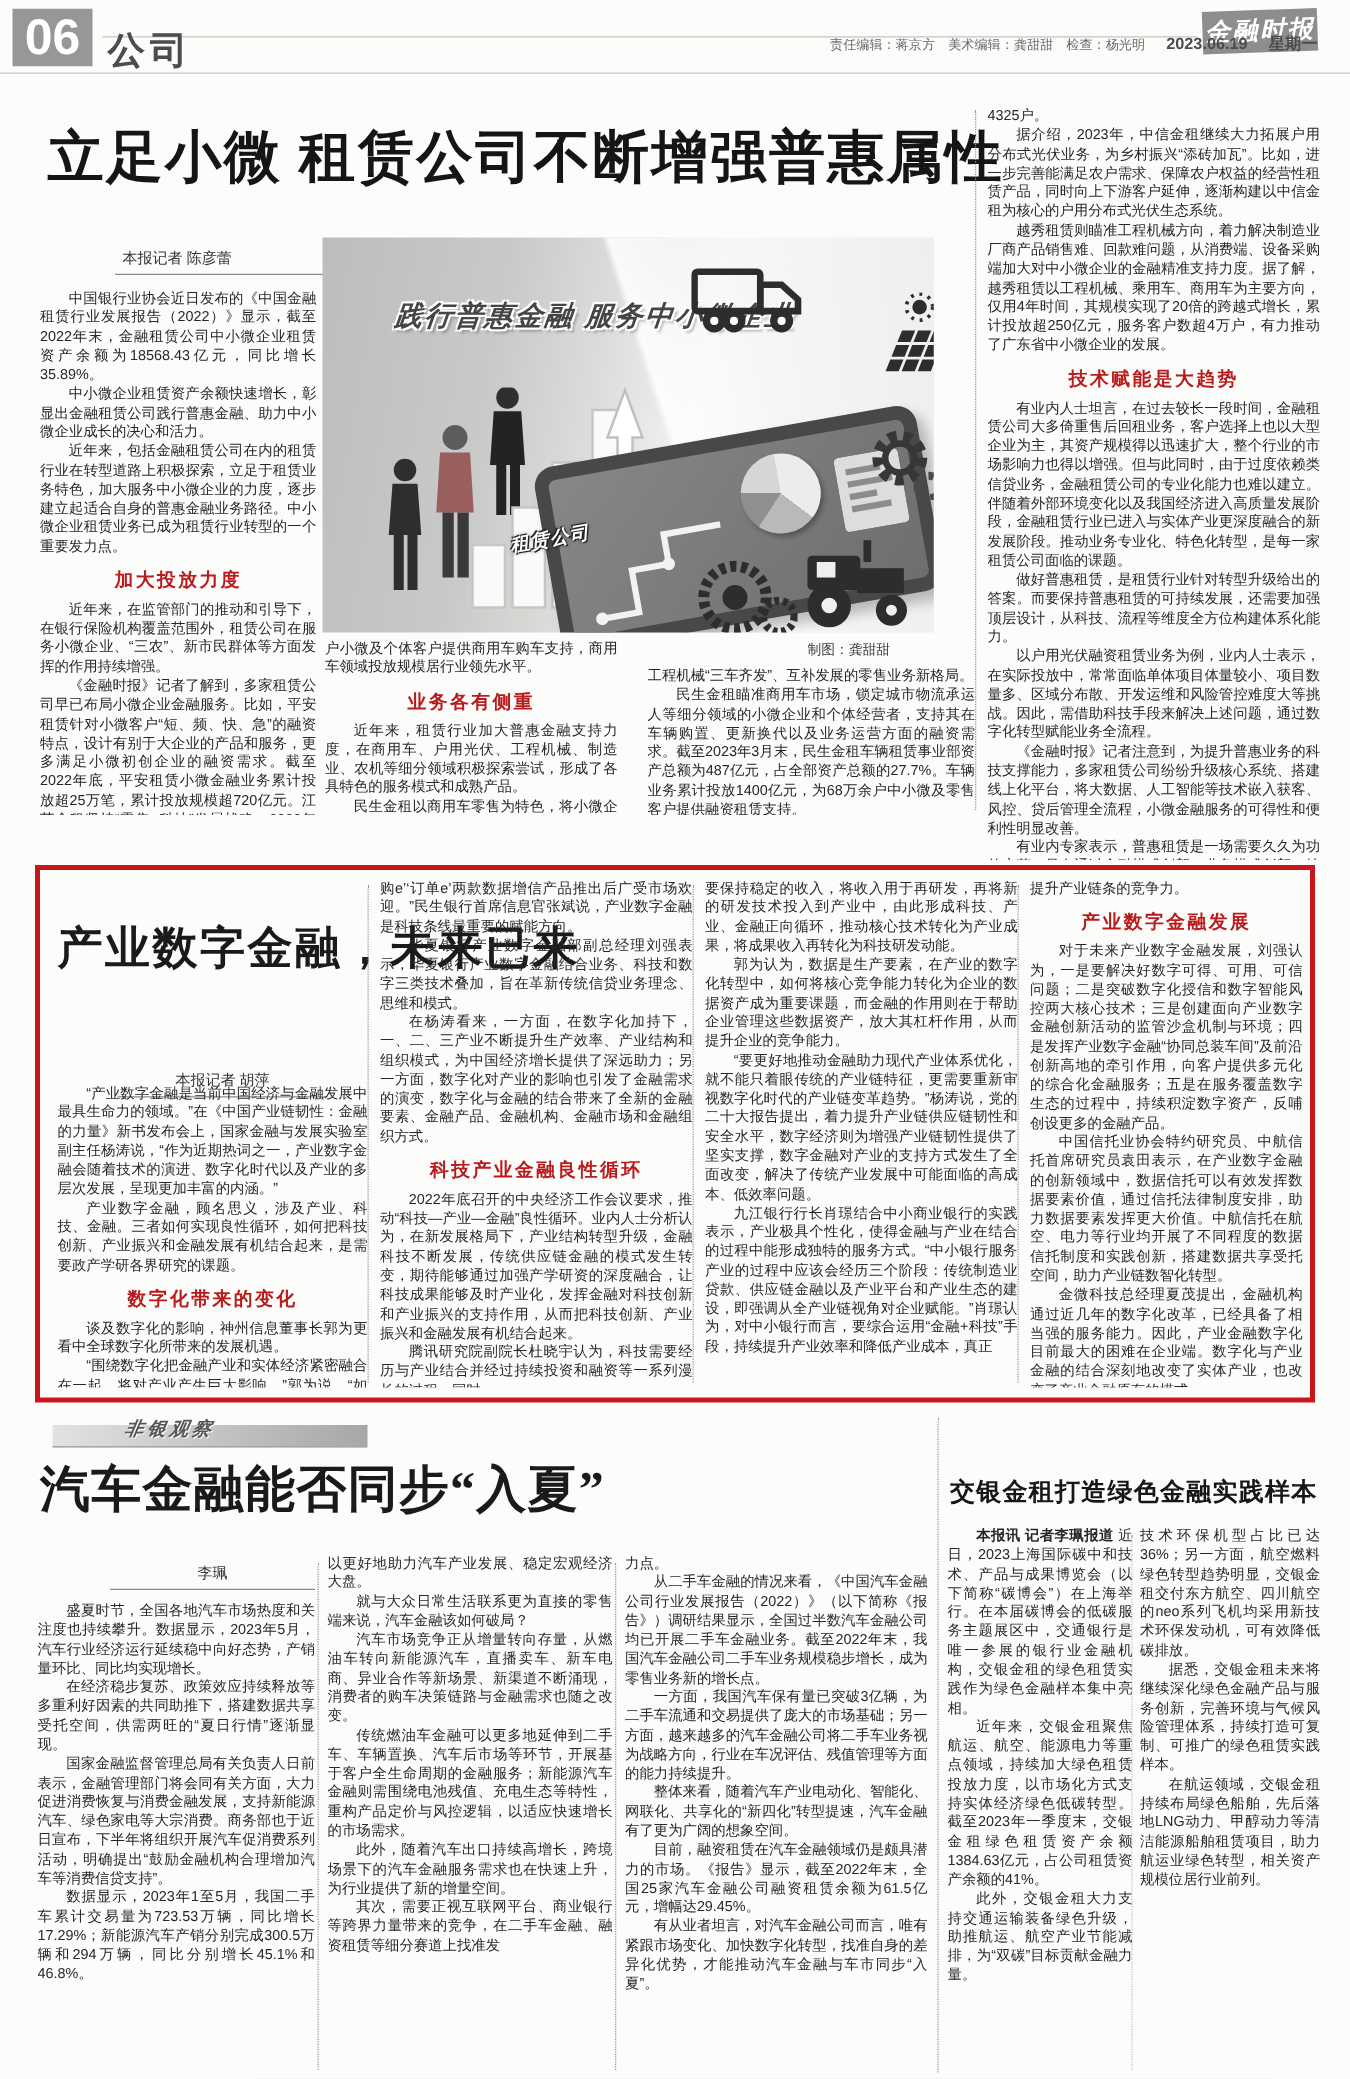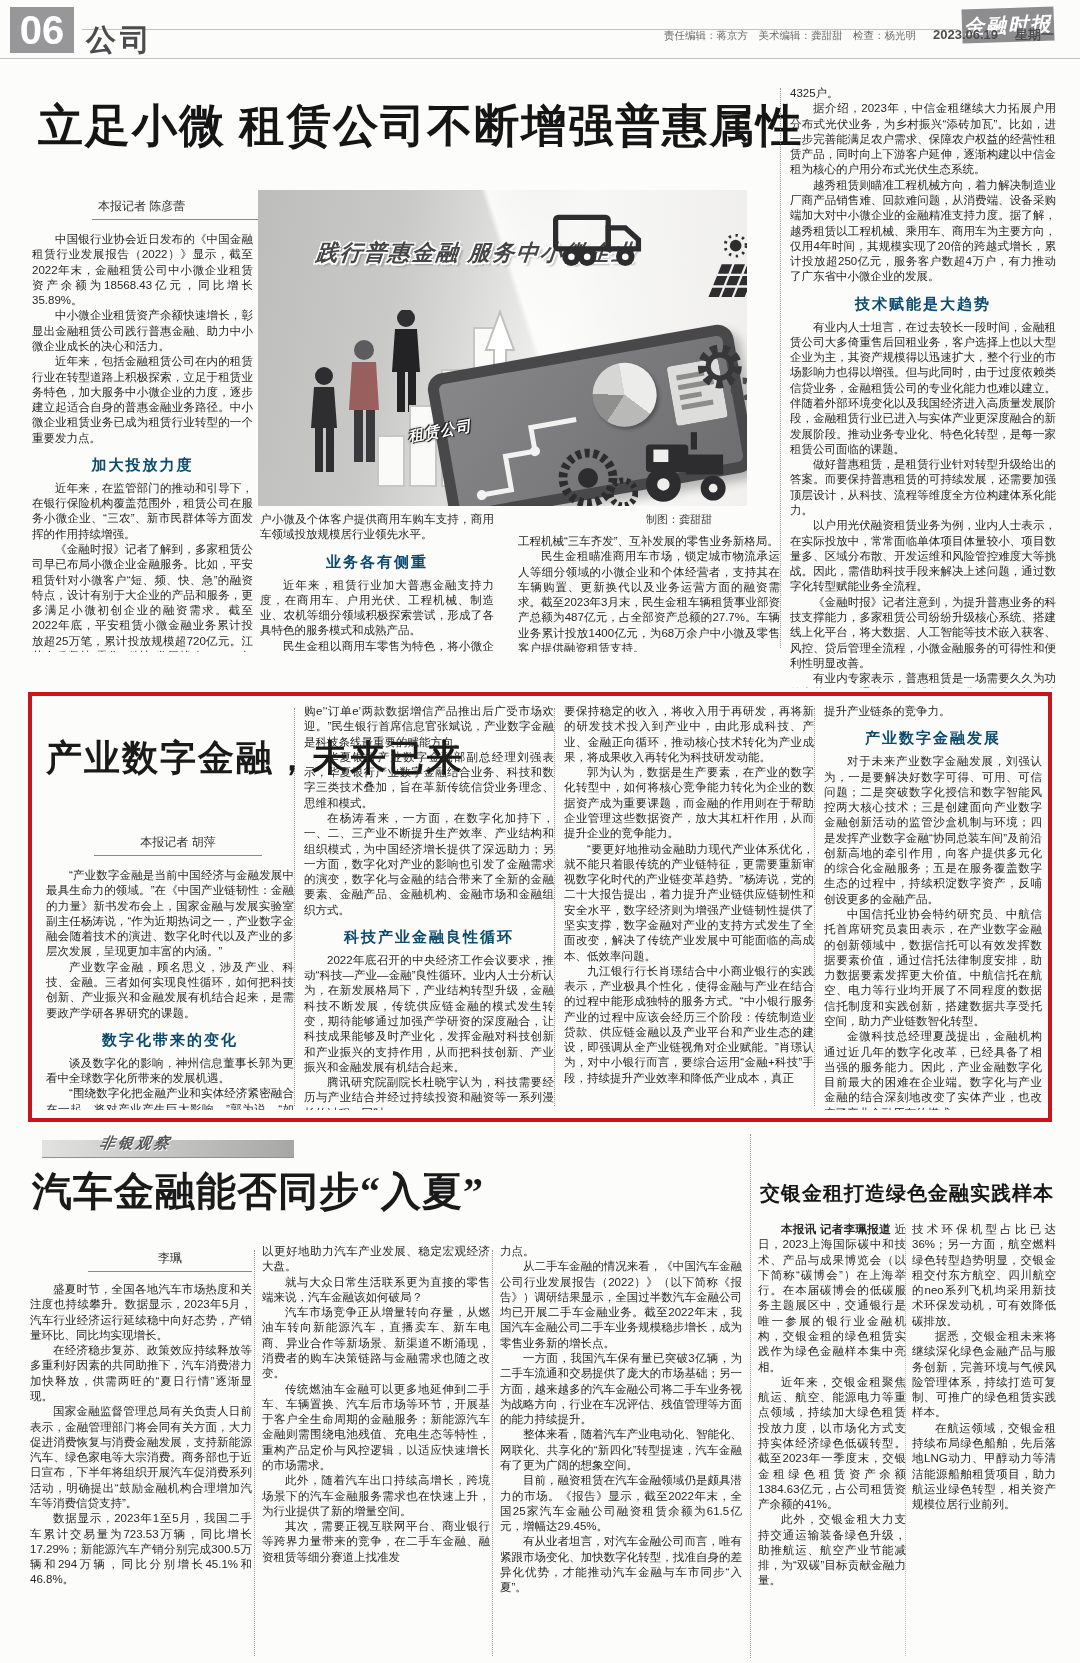--- a/index.html
+++ b/index.html
@@ -23,21 +23,21 @@
           font-family:"Liberation Serif",serif;white-space:nowrap;}
   .h-auto{font-size:40px;font-weight:900;color:#1a1a1a;letter-spacing:1px;
           font-family:"Liberation Serif",serif;white-space:nowrap;}
   .h-green{font-size:20px;font-weight:900;color:#161616;text-align:left;letter-spacing:1px;}
   .byline{font-size:12px;color:#333;border-bottom:1px solid #8a8a8a;padding:0 0 4px 6px;}
   .byline.center{text-align:center;padding-left:0;}
   
   .bodytext{font-size:11.5px;line-height:1.33;color:#272727;text-align:justify;overflow:hidden;}
   .bodytext p{margin:0;text-indent:2em;}
   .cont > .grp:first-child > p:first-child{text-indent:0;}
-  .colhead{font-size:15px;font-weight:bold;text-align:center;margin:9px 0 6px;color:#0c4a6e;
+  .colhead{font-size:15px;font-weight:bold;text-align:center;margin:9px 0 6px;color:#b91c1c;
            letter-spacing:2px;}
   .vdot{border-left:1px dotted #979795;width:0;}
   
   .redbox{border:4px solid #c8161d;background:rgba(255,255,255,0);box-sizing:border-box;}
   
   .graphic{background:linear-gradient(100deg,#bdbdbc 0%,#c9c9c8 28%,#dcdcda 44%,#f3f3f1 60%,#ecebe9 100%);
            overflow:hidden;}
   .graphic:before{content:"";position:absolute;inset:0;
            background:linear-gradient(72deg,rgba(255,255,255,0) 55%,rgba(255,255,255,.85) 56%,rgba(255,255,255,.35) 72%,rgba(244,244,242,.2) 100%);}
   .ig-title{font-size:22px;font-weight:900;font-style:italic;color:#454547;letter-spacing:2px;
@@ -219,21 +219,21 @@
         <p>有业内人士坦言，在过去较长一段时间，金融租赁公司大多倚重售后回租业务，客户选择上也以大型企业为主，其资产规模得以迅速扩大，整个行业的市场影响力也得以增强。但与此同时，由于过度依赖类信贷业务，金融租赁公司的专业化能力也难以建立。伴随着外部环境变化以及我国经济进入高质量发展阶段，金融租赁行业已进入与实体产业更深度融合的新发展阶段。推动业务专业化、特色化转型，是每一家租赁公司面临的课题。</p>
         <p>做好普惠租赁，是租赁行业针对转型升级给出的答案。而要保持普惠租赁的可持续发展，还需要加强顶层设计，从科技、流程等维度全方位构建体系化能力。</p>
         <p>以户用光伏融资租赁业务为例，业内人士表示，在实际投放中，常常面临单体项目体量较小、项目数量多、区域分布散、开发运维和风险管控难度大等挑战。因此，需借助科技手段来解决上述问题，通过数字化转型赋能业务全流程。</p>
         <p>《金融时报》记者注意到，为提升普惠业务的科技支撑能力，多家租赁公司纷纷升级核心系统、搭建线上化平台，将大数据、人工智能等技术嵌入获客、风控、贷后管理全流程，小微金融服务的可得性和便利性明显改善。</p>
         <p>有业内专家表示，普惠租赁是一场需要久久为功的变革，只有通过金融模式创新、业务模式创新、技术产品创新，凝聚行业各方的智慧和力量，方能实现租赁行业行稳致远。</p>
       </div>
   </div>
 
   <div class="abs redbox" style="left:28px;top:692px;width:1024px;height:430px;">
     <div class="abs h-feat" style="left:14px;top:38px;">产业数字金融，未来已来</div>
-    <div class="abs byline center" style="left:62px;top:138px;width:168px;">本报记者 胡萍</div>
+    <div class="abs byline center" style="left:62px;top:160px;width:168px;">本报记者 胡萍</div>
 
     <div class="abs bodytext" style="left:14px;top:172px;width:248px;height:242px;">
       <div class="grp">
           <p>“产业数字金融是当前中国经济与金融发展中最具生命力的领域。”在《中国产业链韧性：金融的力量》新书发布会上，国家金融与发展实验室副主任杨涛说，“作为近期热词之一，产业数字金融会随着技术的演进、数字化时代以及产业的多层次发展，呈现更加丰富的内涵。”</p>
           <p>产业数字金融，顾名思义，涉及产业、科技、金融。三者如何实现良性循环，如何把科技创新、产业振兴和金融发展有机结合起来，是需要政产学研各界研究的课题。</p>
         </div>
       <h3 class="colhead">数字化带来的变化</h3>
       <div class="grp">
           <p>谈及数字化的影响，神州信息董事长郭为更看中全球数字化所带来的发展机遇。</p>
           <p>“围绕数字化把金融产业和实体经济紧密融合在一起，将对产业产生巨大影响。”郭为说，“如果金融能够围绕整个产业链实现数字化，将对企业竞争力产生巨大影响。”</p>
@@ -282,21 +282,21 @@
   </div>
 
   <div class="abs kickbar" style="left:42px;top:1140px;width:252px;height:17px;"></div>
   <div class="abs kicktext" style="left:100px;top:1134px;">非银观察</div>
   <div class="abs h-auto" style="left:32px;top:1164px;">汽车金融能否同步“入夏”</div>
   <div class="abs byline center" style="left:88px;top:1250px;width:164px;">李珮</div>
 
   <div class="abs bodytext" style="left:30px;top:1282px;width:222px;height:378px;">
     <div class="grp">
         <p>盛夏时节，全国各地汽车市场热度和关注度也持续攀升。数据显示，2023年5月，汽车行业经济运行延续稳中向好态势，产销量环比、同比均实现增长。</p>
-        <p>在经济稳步复苏、政策效应持续释放等多重利好因素的共同助推下，汽车消费潜力加快释放，供需两旺的“夏日行情”逐渐显现。</p>
+        <p>在经济稳步复苏、政策效应持续释放等多重利好因素的共同助推下，搭建数据共享受托空间，供需两旺的“夏日行情”逐渐显现。</p>
         <p>国家金融监督管理总局有关负责人日前表示，金融管理部门将会同有关方面，大力促进消费恢复与消费金融发展，支持新能源汽车、绿色家电等大宗消费。商务部也于近日宣布，下半年将组织开展汽车促消费系列活动，明确提出“鼓励金融机构合理增加汽车等消费信贷支持”。</p>
         <p>数据显示，2023年1至5月，我国二手车累计交易量为723.53万辆，同比增长17.29%；新能源汽车产销分别完成300.5万辆和294万辆，同比分别增长45.1%和46.8%。</p>
       </div>
   </div>
   <div class="abs vdot" style="left:254px;top:1250px;height:406px;"></div>
   <div class="abs bodytext cont" style="left:262px;top:1244px;width:228px;height:414px;">
     <div class="grp">
         <p>以更好地助力汽车产业发展、稳定宏观经济大盘。</p>
         <p>就与大众日常生活联系更为直接的零售端来说，汽车金融该如何破局？</p>
         <p>汽车市场竞争正从增量转向存量，从燃油车转向新能源汽车，直播卖车、新车电商、异业合作等新场景、新渠道不断涌现，消费者的购车决策链路与金融需求也随之改变。</p>

